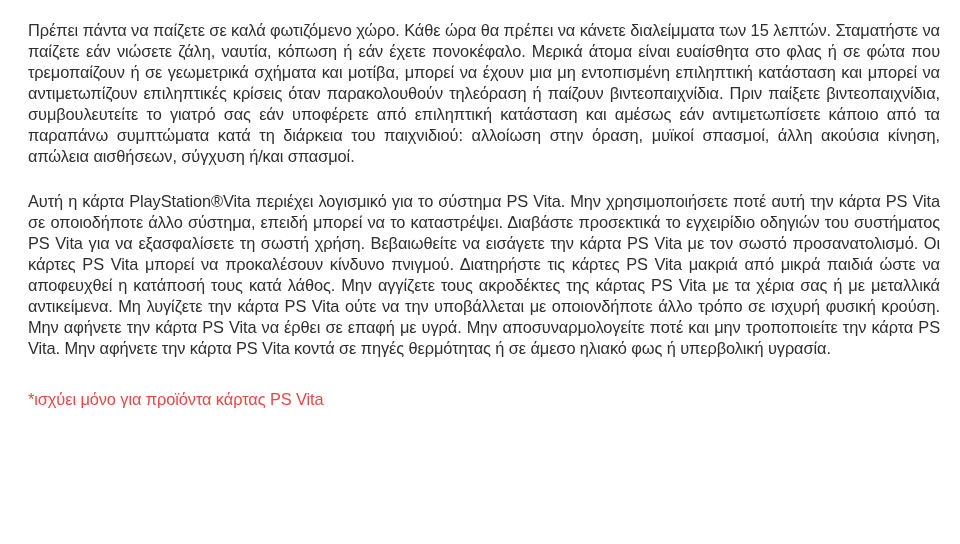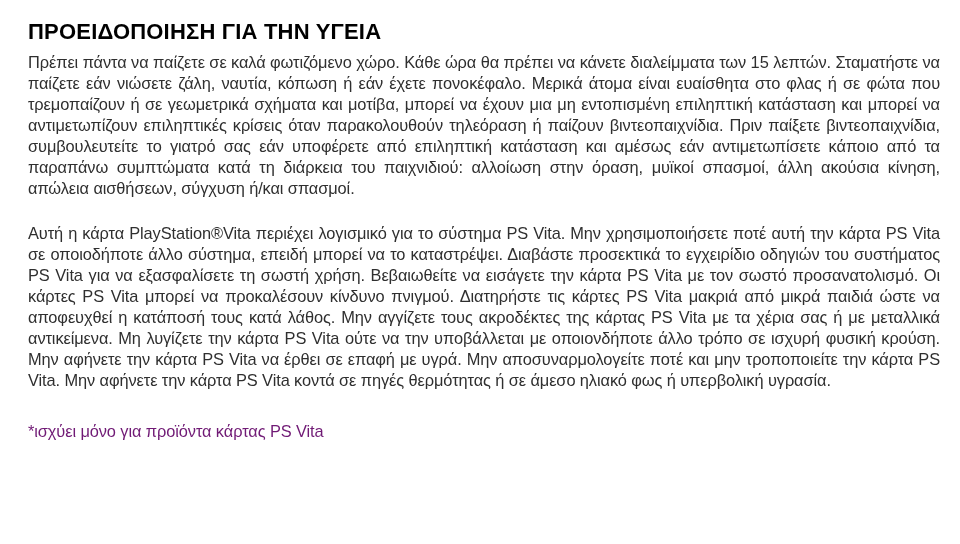--- a/index.html
+++ b/index.html
@@ -33,32 +33,31 @@
     color: #2f2f2f;
     margin: 0;
     letter-spacing: -0.1px;
   }
   .section + .section {
     margin-top: 24px;
   }
   .footnote {
     font-size: 16.4px;
     line-height: 21px;
-    color: #701a75;
+    color: #ef4444;
     margin-top: 30px;
     letter-spacing: -0.1px;
   }
 </style>
 </head>
 <body>
 
 <div class="page">
 
   <div class="section">
-    <h1 class="section-heading">ΠΡΟΕΙΔΟΠΟΙΗΣΗ ΓΙΑ ΤΗΝ ΥΓΕΙΑ</h1>
     <p class="section-body">Πρέπει πάντα να παίζετε σε καλά φωτιζόμενο χώρο. Κάθε ώρα θα πρέπει να κάνετε διαλείμματα των 15 λεπτών. Σταματήστε να παίζετε εάν νιώσετε ζάλη, ναυτία, κόπωση ή εάν έχετε πονοκέφαλο. Μερικά άτομα είναι ευαίσθητα στο φλας ή σε φώτα που τρεμοπαίζουν ή σε γεωμετρικά σχήματα και μοτίβα, μπορεί να έχουν μια μη εντοπισμένη επιληπτική κατάσταση και μπορεί να αντιμετωπίζουν επιληπτικές κρίσεις όταν παρακολουθούν τηλεόραση ή παίζουν βιντεοπαιχνίδια. Πριν παίξετε βιντεοπαιχνίδια, συμβουλευτείτε το γιατρό σας εάν υποφέρετε από επιληπτική κατάσταση και αμέσως εάν αντιμετωπίσετε κάποιο από τα παραπάνω συμπτώματα κατά τη διάρκεια του παιχνιδιού: αλλοίωση στην όραση, μυϊκοί σπασμοί, άλλη ακούσια κίνηση, απώλεια αισθήσεων, σύγχυση ή/και σπασμοί.</p>
   </div>
 
   <div class="section">
     <p class="section-body">Αυτή η κάρτα PlayStation®Vita περιέχει λογισμικό για το σύστημα PS Vita. Μην χρησιμοποιήσετε ποτέ αυτή την κάρτα PS Vita σε οποιοδήποτε άλλο σύστημα, επειδή μπορεί να το καταστρέψει. Διαβάστε προσεκτικά το εγχειρίδιο οδηγιών του συστήματος PS Vita για να εξασφαλίσετε τη σωστή χρήση. Βεβαιωθείτε να εισάγετε την κάρτα PS Vita με τον σωστό προσανατολισμό. Οι κάρτες PS Vita μπορεί να προκαλέσουν κίνδυνο πνιγμού. Διατηρήστε τις κάρτες PS Vita μακριά από μικρά παιδιά ώστε να αποφευχθεί η κατάποσή τους κατά λάθος. Μην αγγίζετε τους ακροδέκτες της κάρτας PS Vita με τα χέρια σας ή με μεταλλικά αντικείμενα. Μη λυγίζετε την κάρτα PS Vita ούτε να την υποβάλλεται με οποιονδήποτε άλλο τρόπο σε ισχυρή φυσική κρούση. Μην αφήνετε την κάρτα PS Vita να έρθει σε επαφή με υγρά. Μην αποσυναρμολογείτε ποτέ και μην τροποποιείτε την κάρτα PS Vita. Μην αφήνετε την κάρτα PS Vita κοντά σε πηγές θερμότητας ή σε άμεσο ηλιακό φως ή υπερβολική υγρασία.</p>
   </div>
 
   <p class="footnote">*ισχύει μόνο για προϊόντα κάρτας PS Vita</p>
 
 </div>

